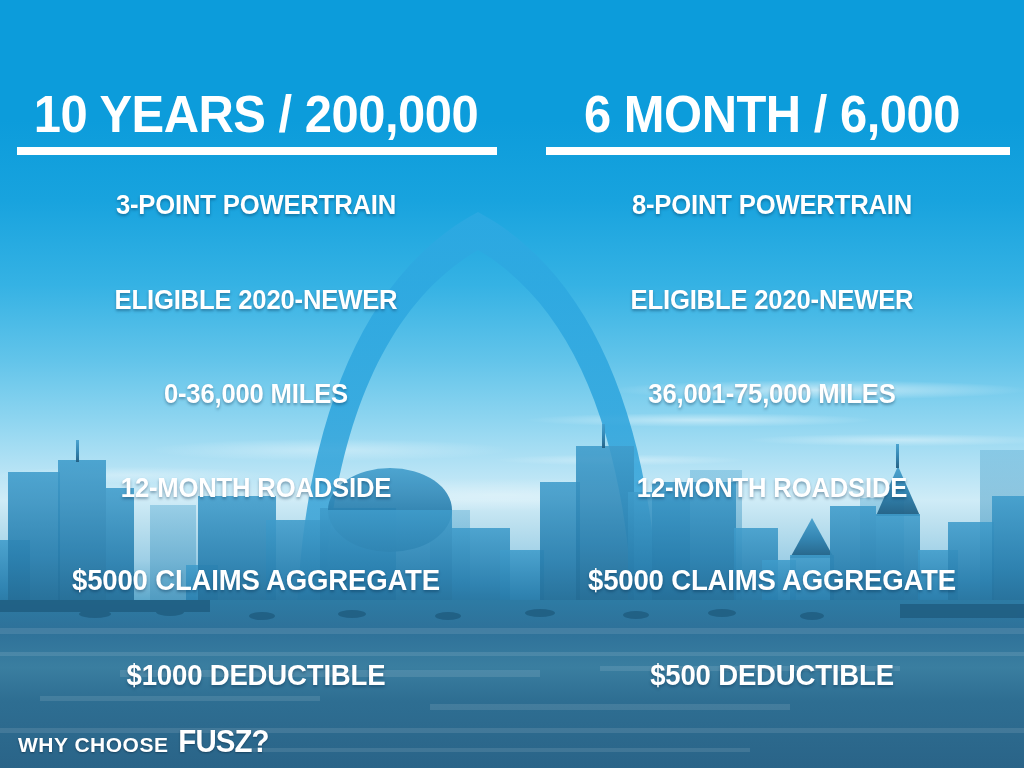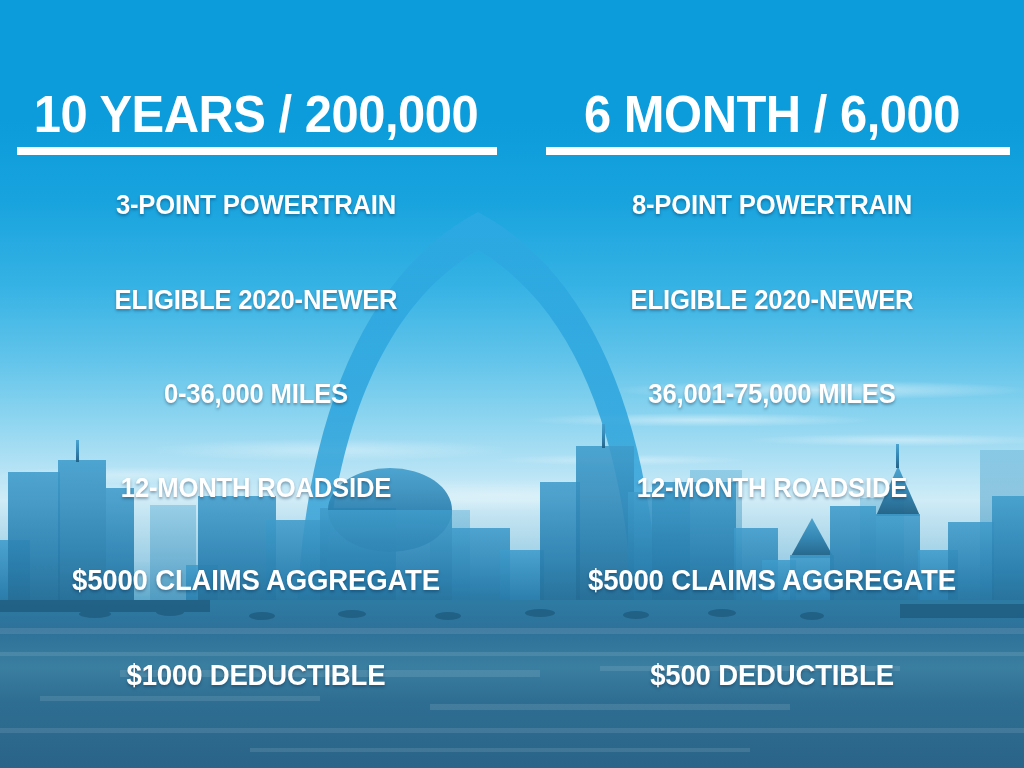--- a/index.html
+++ b/index.html
@@ -278,14 +278,18 @@
     <div class="feature f1">ELIGIBLE 2020-NEWER</div>
     <div class="feature f2">36,001-75,000 MILES</div>
     <div class="feature f3">12-MONTH ROADSIDE</div>
     <div class="feature f4">$5000 CLAIMS AGGREGATE</div>
     <div class="feature f5">$500 DEDUCTIBLE</div>
   </div>
 
   <div class="heading-rule rule-left"></div>
   <div class="heading-rule rule-right"></div>
 
+  <div class="footer">
+    <span class="footer-why">WHY CHOOSE</span>
+    <span class="footer-brand">FUSZ?</span>
+  </div>
 
 </div>
 
 </body></html>

